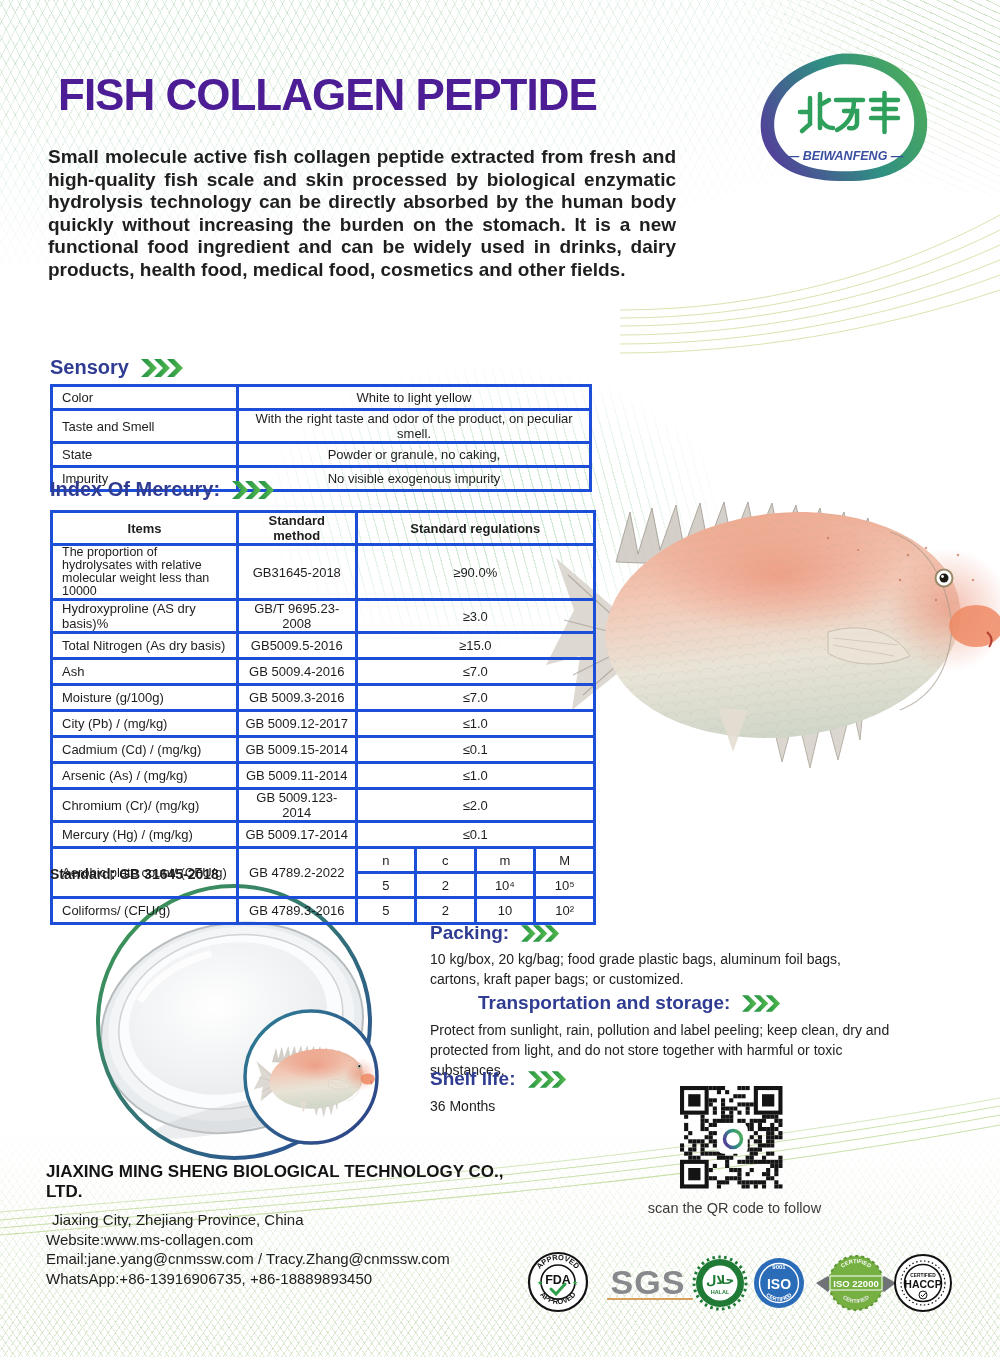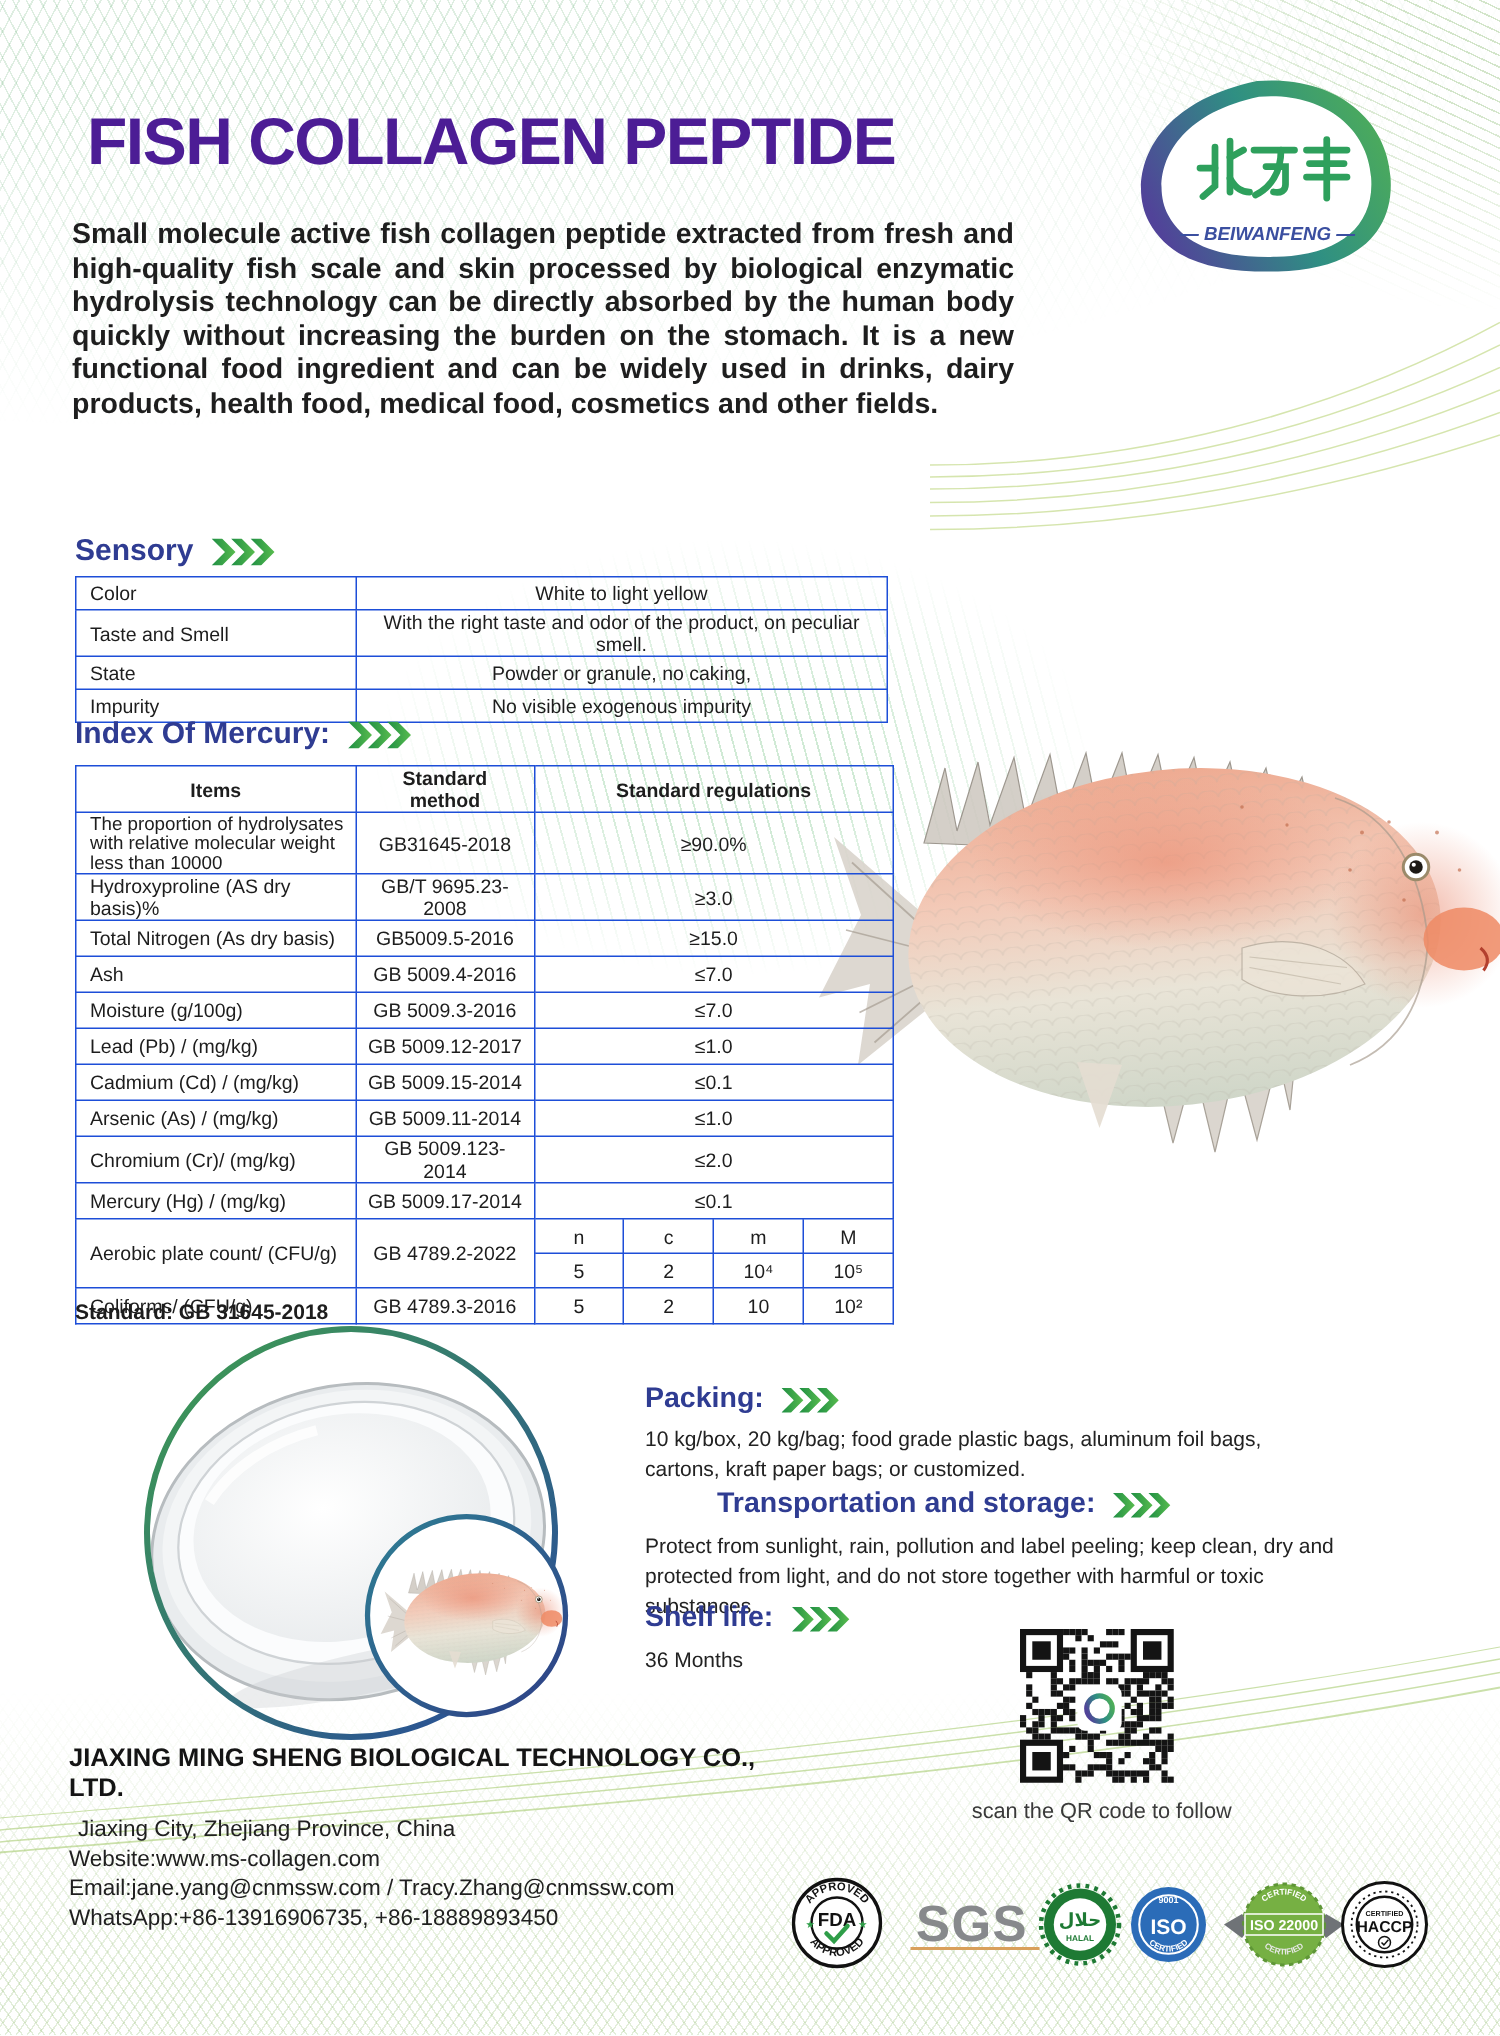--- a/index.html
+++ b/index.html
@@ -31,21 +31,21 @@
   
   .title{left:58px;top:70px;width:700px;margin:0;font-size:44px;font-weight:800;letter-spacing:-1px;
          color:#4c1d95;text-shadow:0 0 8px rgba(255,255,255,.9);}
   .intro{left:48px;top:146px;width:628px;margin:0;font-size:19px;line-height:22.6px;font-weight:600;
          color:#1e1e1e;text-align:justify;}
   .sec-h{display:flex;align-items:center;gap:12px;margin:0;font-size:20px;font-weight:800;color:#2f3c92;}
   .sec-h .chev{flex:0 0 auto;}
   .body-sm{font-size:14px;line-height:20px;color:#222;margin:0;}
   
   table{border-collapse:collapse;background:transparent;}
-  td,th{border:1px solid #1d4ed8;font-size:13px;color:#1d1d1d;padding:0 6px;background:transparent;}
+  td,th{border:3px solid #1d4ed8;font-size:13px;color:#1d1d1d;padding:0 6px;background:transparent;}
   th{font-weight:700;}
   .lab{text-align:left;padding-left:9px;}
   .mid{text-align:center;}
   .sensory-tb{left:50px;top:384px;width:542px;}
   .sensory-tb td{height:21px;}
   .q-tb{left:50px;top:510px;width:546px;}
   .q-tb .hrow th{height:21px;text-align:center;}
   .q-tb .r1 td{height:40px;}
   .q-tb .r1 .lab{font-size:12.5px;line-height:13px;}
   .q-tb .rn td{height:23px;}
@@ -304,21 +304,21 @@
     <td class="lab">Ash</td>
     <td class="mid">GB 5009.4-2016</td>
     <td class="mid" colspan="4">≤7.0</td>
       </tr>
   <tr class="rn">
     <td class="lab">Moisture (g/100g)</td>
     <td class="mid">GB 5009.3-2016</td>
     <td class="mid" colspan="4">≤7.0</td>
       </tr>
   <tr class="rn">
-    <td class="lab">Lead (Pb) / (mg/kg)</td>
+    <td class="lab">City (Pb) / (mg/kg)</td>
     <td class="mid">GB 5009.12-2017</td>
     <td class="mid" colspan="4">≤1.0</td>
       </tr>
   <tr class="rn">
     <td class="lab">Cadmium (Cd) / (mg/kg)</td>
     <td class="mid">GB 5009.15-2014</td>
     <td class="mid" colspan="4">≤0.1</td>
       </tr>
   <tr class="rn">
     <td class="lab">Arsenic (As) / (mg/kg)</td>

